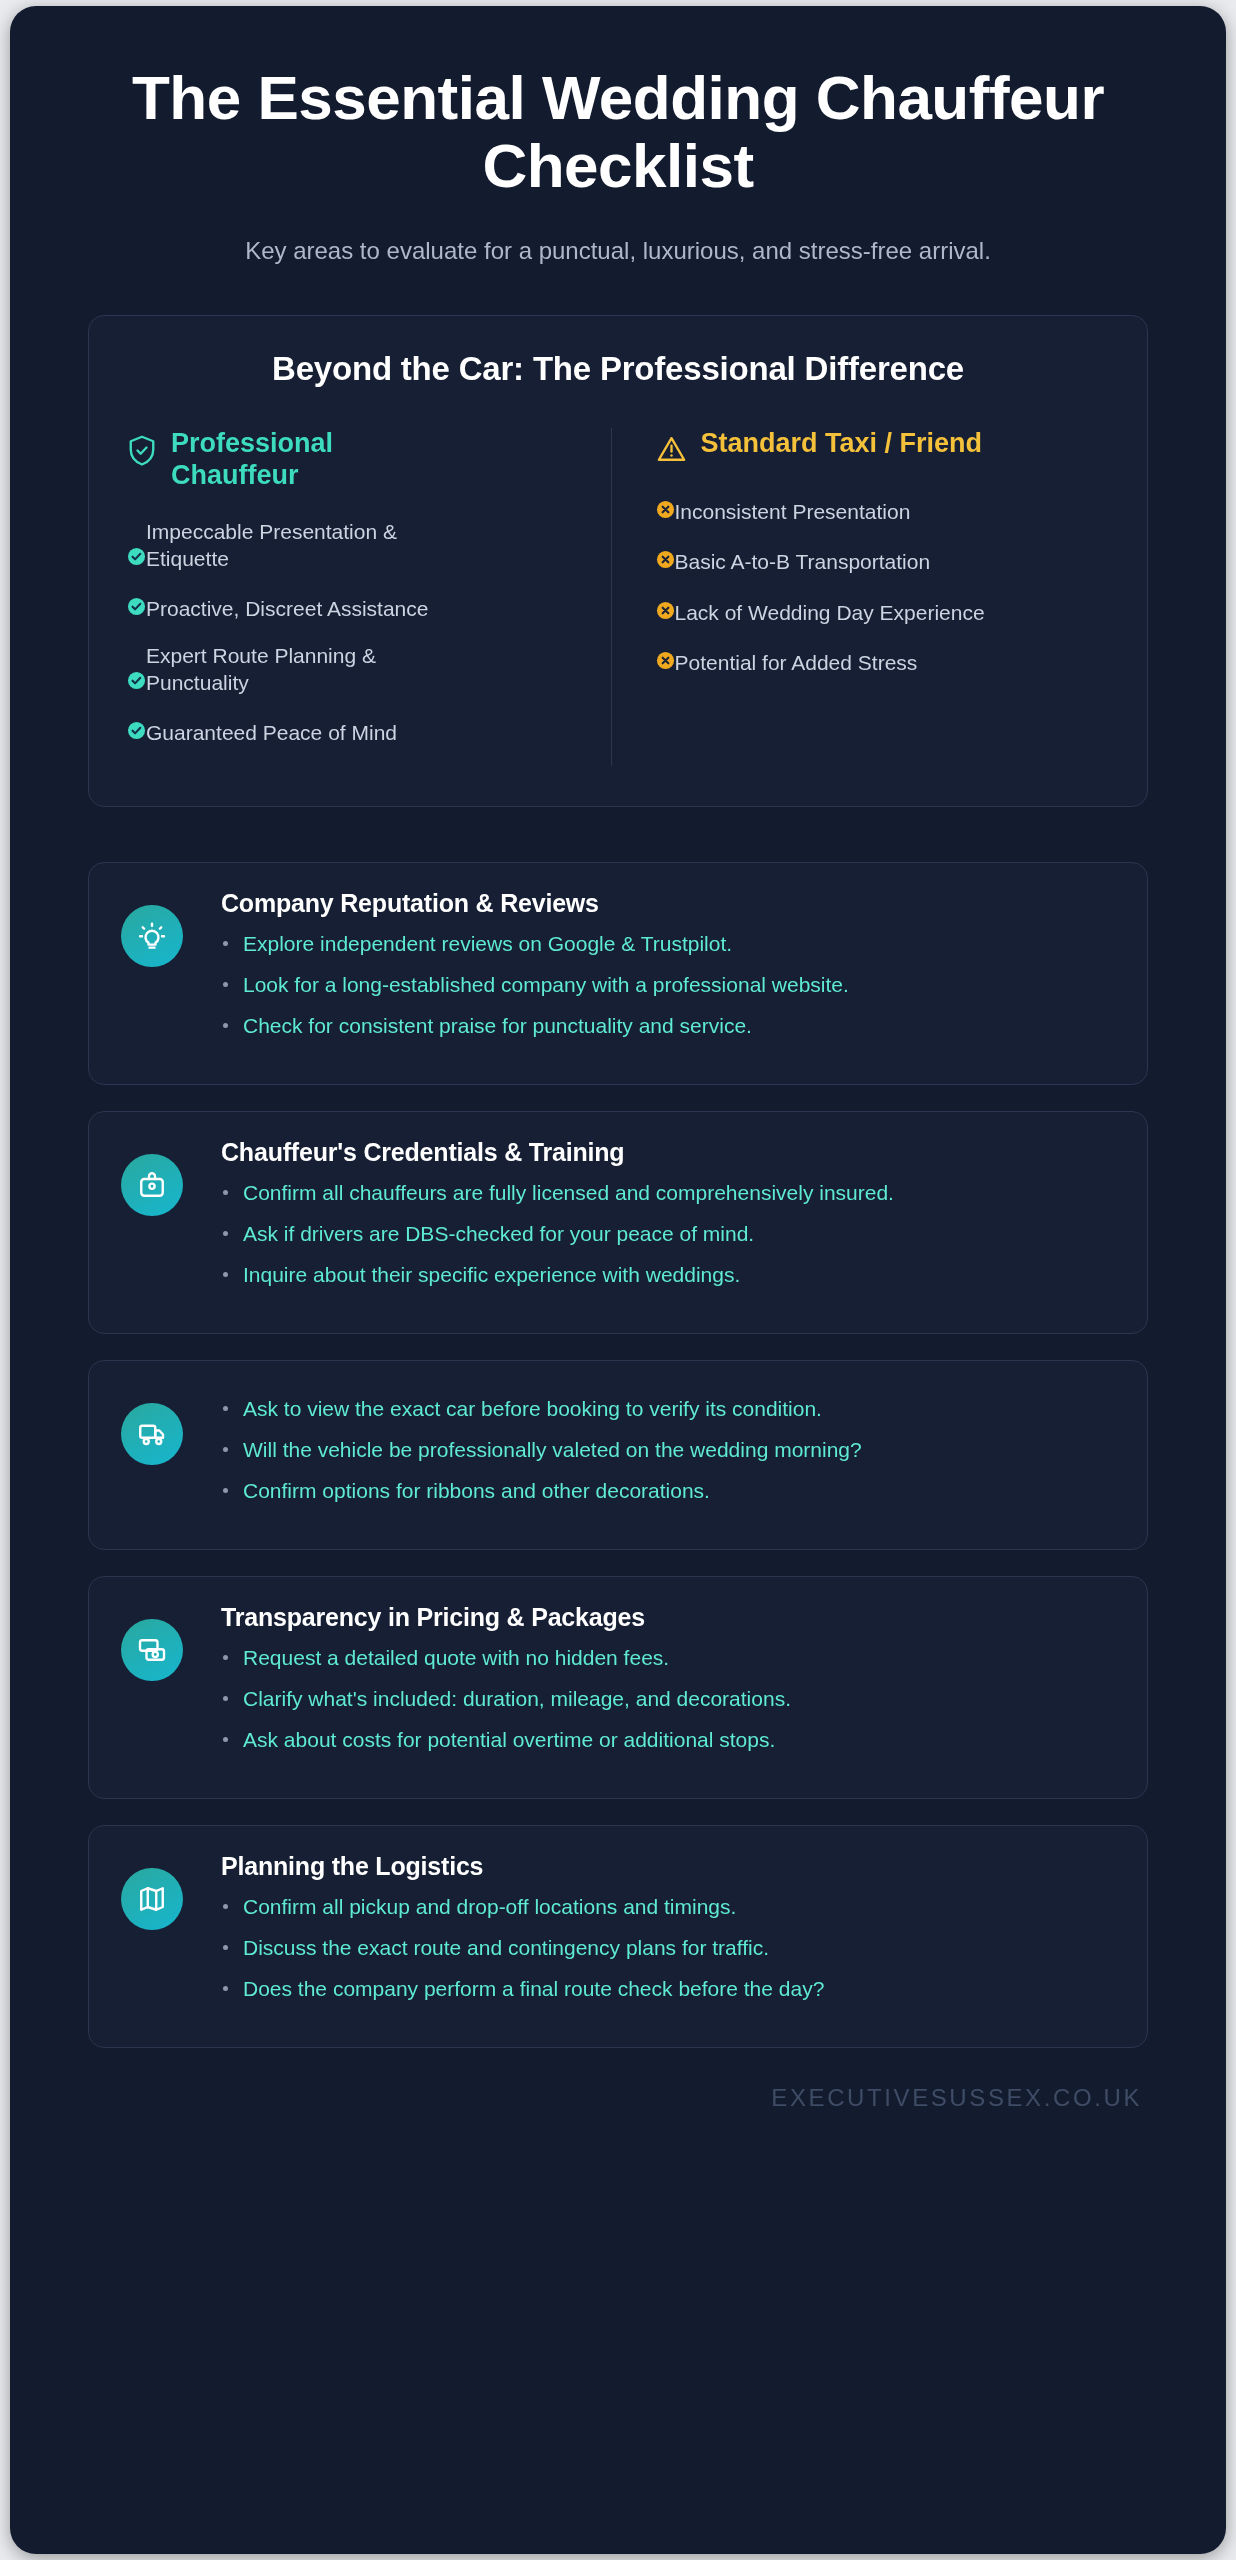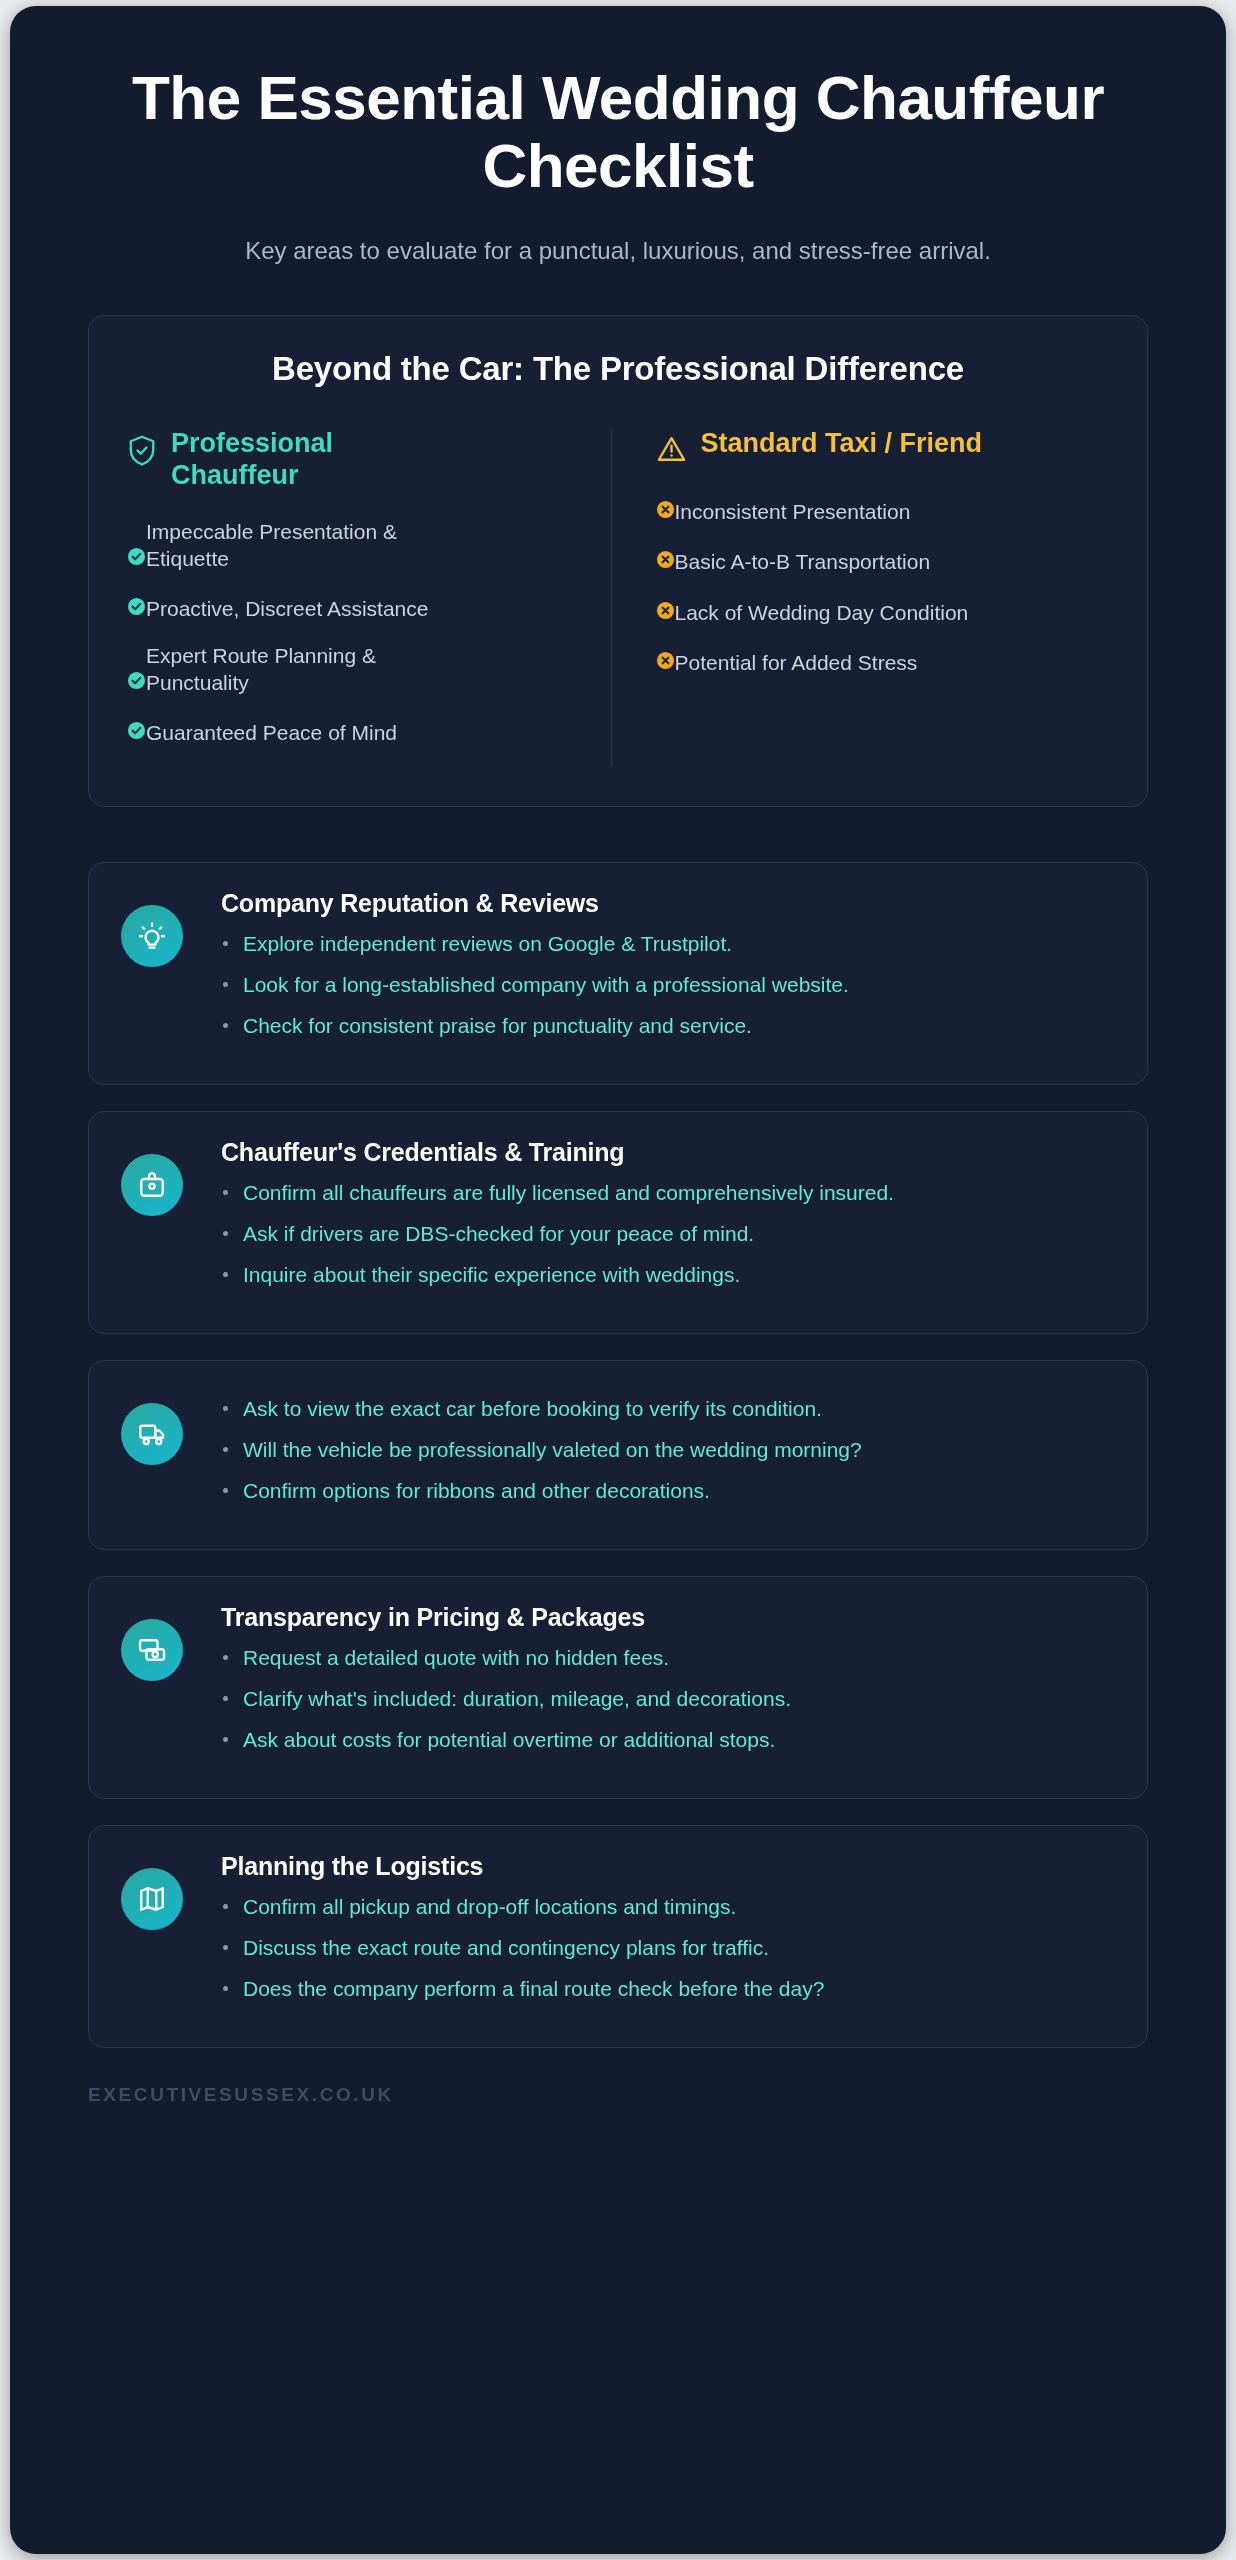--- a/index.html
+++ b/index.html
@@ -103,23 +103,23 @@
   }
   .card ul li::before{
     content:"";
     position:absolute; left:2px; top:11px;
     width:5px; height:5px; border-radius:50%;
     background:#8d98ad;
   }
 
   
   .footer{
-    text-align:left;
+    text-align:right;
     padding:10px 6px 0 0;
-    font-size:19px; font-weight:bold;
+    font-size:24px; font-weight:normal;
     letter-spacing:2.6px;
     color:#3f4c66;
   }
 </style>
 </head>
 <body>
 
 <div class="page-frame">
   <div class="inner">
 
@@ -215,21 +215,21 @@
               </span>
               <span>Basic A-to-B Transportation</span>
             </li>
             <li>
               <span class="mk">
                 <svg width="19" height="19" viewBox="0 0 20 20">
                   <circle cx="10" cy="10" r="9" fill="#f0a91e"></circle>
                   <path d="M7 7l6 6M13 7l-6 6" fill="none" stroke="#1b2236" stroke-width="2.2" stroke-linecap="round"></path>
                 </svg>
               </span>
-              <span>Lack of Wedding Day Condition</span>
+              <span>Lack of Wedding Day Experience</span>
             </li>
             <li>
               <span class="mk">
                 <svg width="19" height="19" viewBox="0 0 20 20">
                   <circle cx="10" cy="10" r="9" fill="#f0a91e"></circle>
                   <path d="M7 7l6 6M13 7l-6 6" fill="none" stroke="#1b2236" stroke-width="2.2" stroke-linecap="round"></path>
                 </svg>
               </span>
               <span>Potential for Added Stress</span>
             </li>

